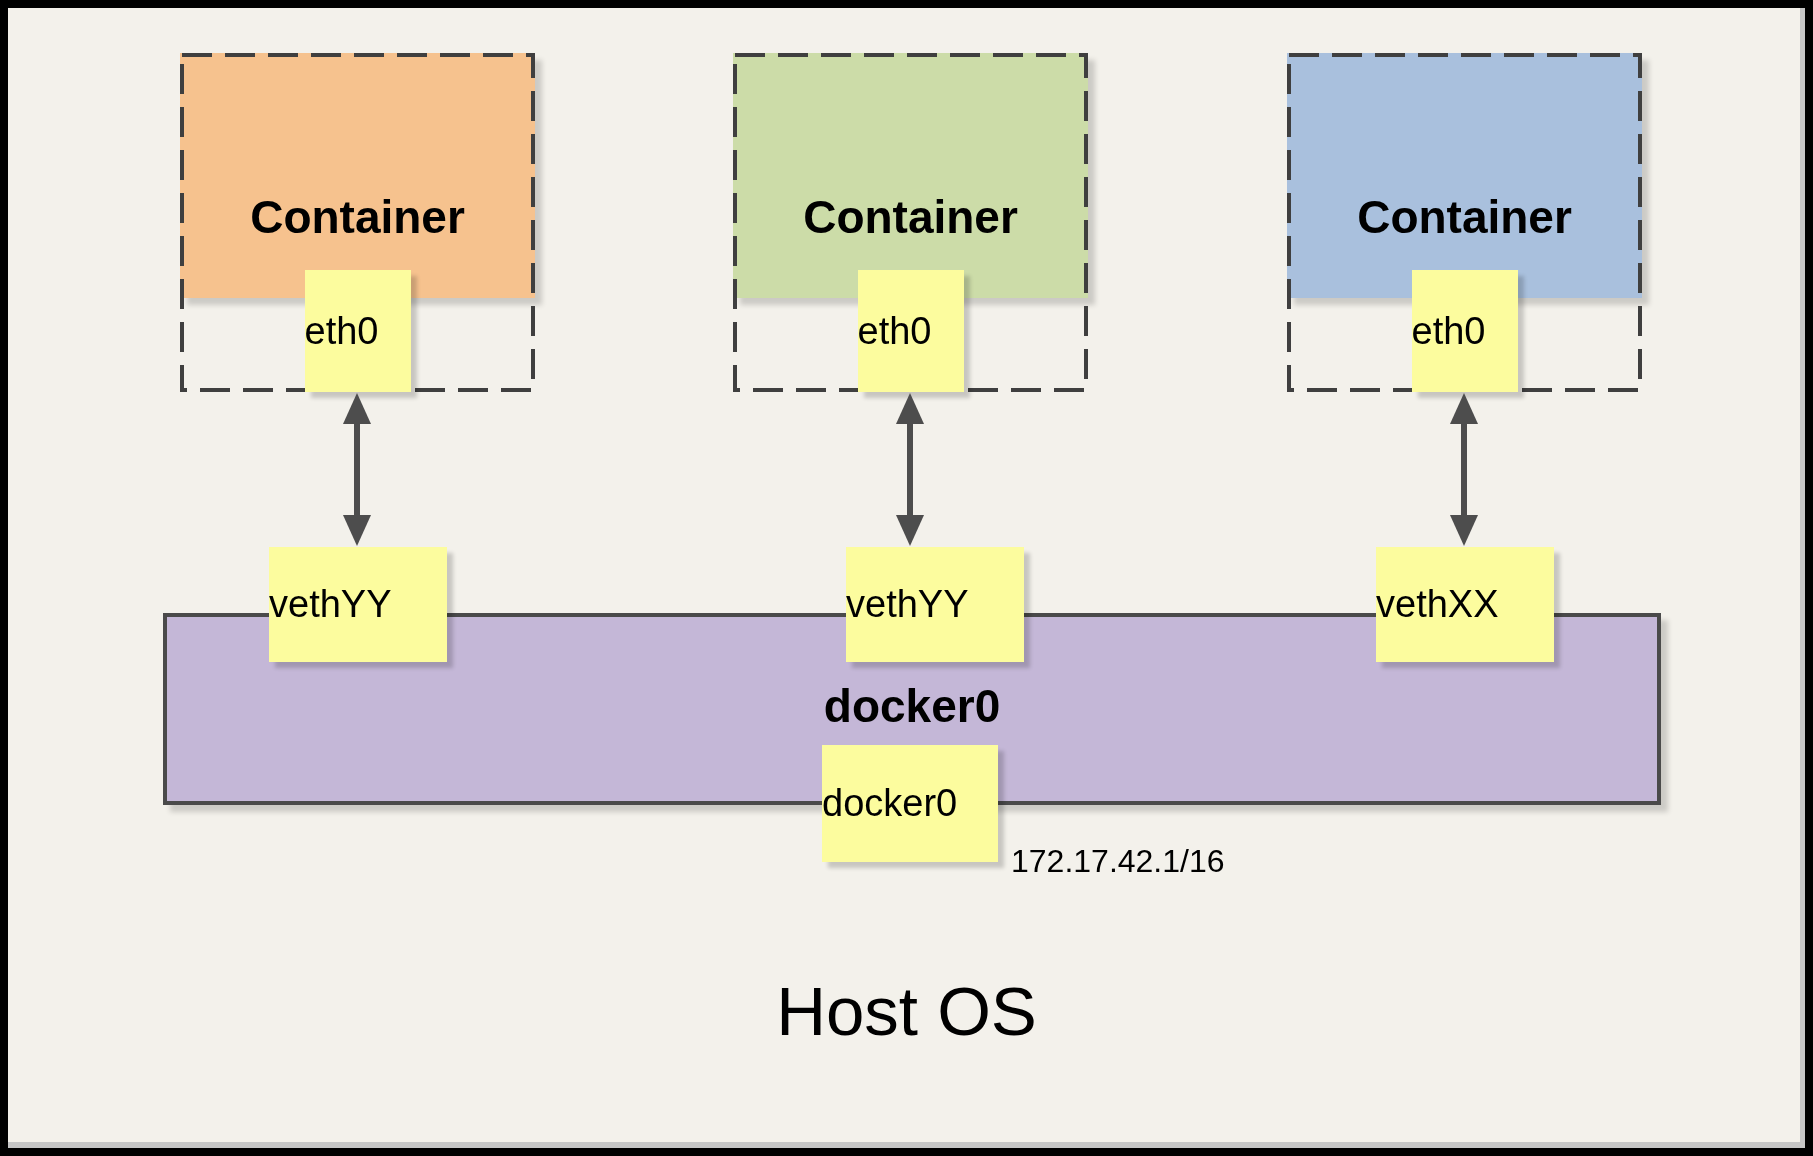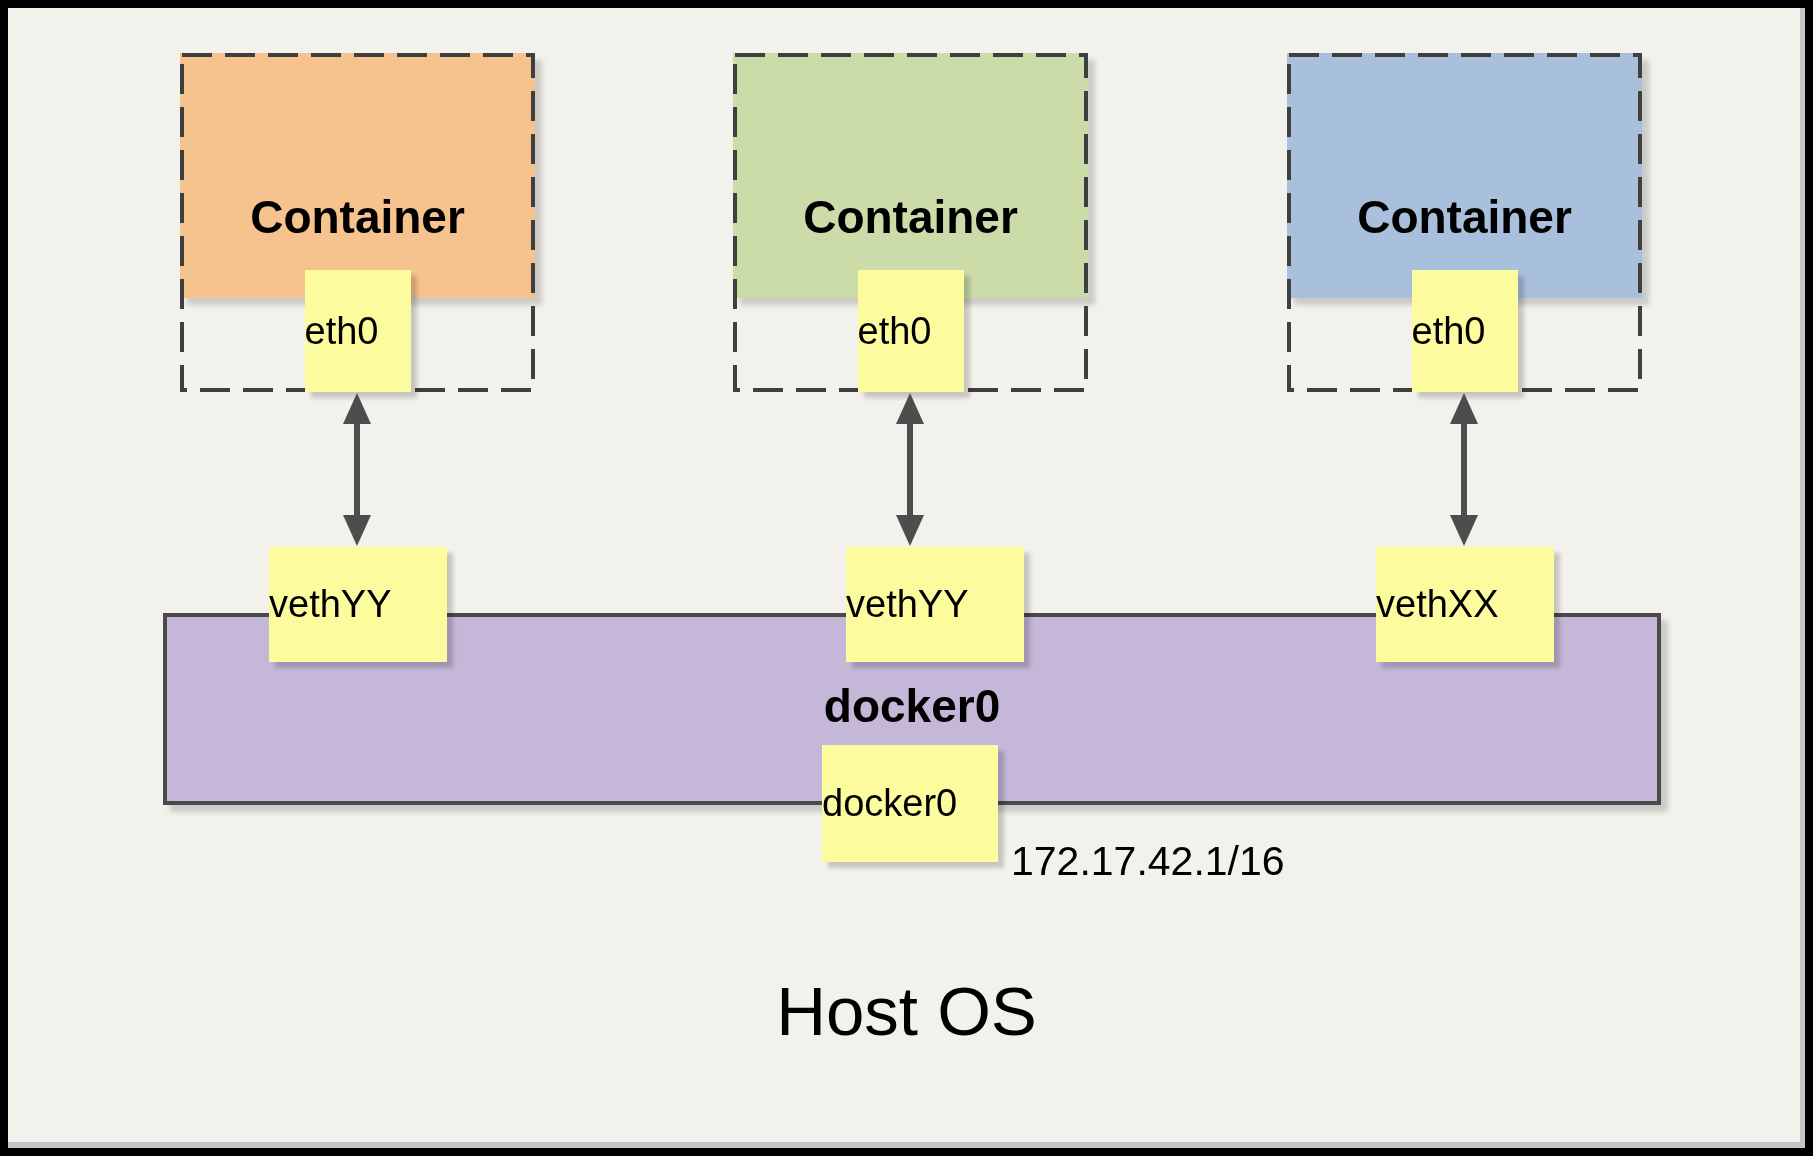--- a/index.html
+++ b/index.html
@@ -61,21 +61,21 @@
     position:absolute;top:64px;left:0;width:100%;
     text-align:center;
     font-size:46px;font-weight:bold;line-height:50px;
   }
   .bridgeIfaceBox{
     left:822px;top:745px;width:176px;height:117px;
     z-index:7;
   }
   .ipLabel{
     position:absolute;left:1011px;top:838px;
-    font-size:41px;line-height:46px;
+    font-size:32px;line-height:46px;
     z-index:8;
   }
   .hostLabel{
     position:absolute;left:0;top:964px;width:100%;
     text-align:center;
     font-size:69px;line-height:96px;
   }
 </style>
 </head>
 <body>

